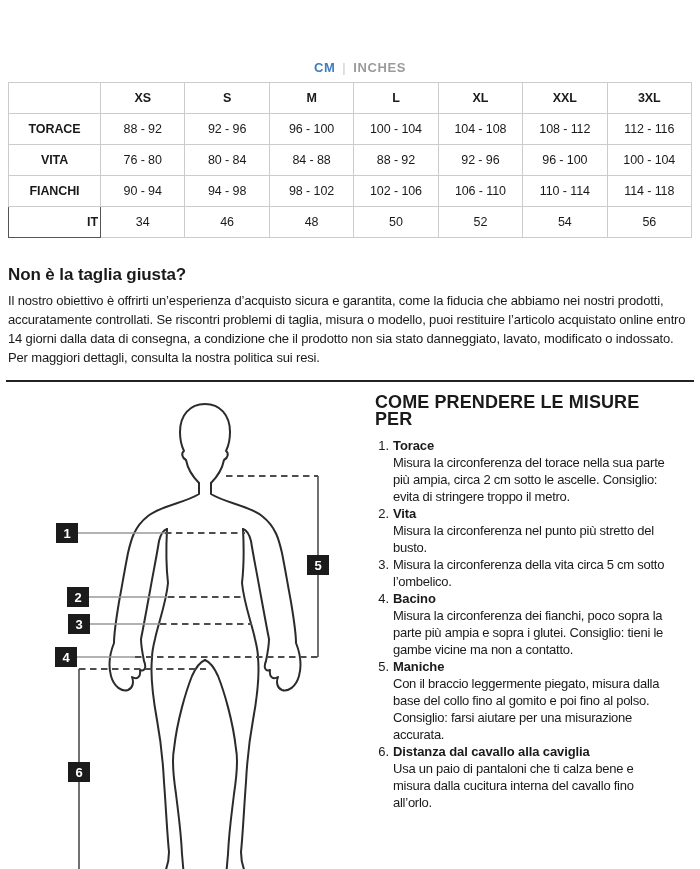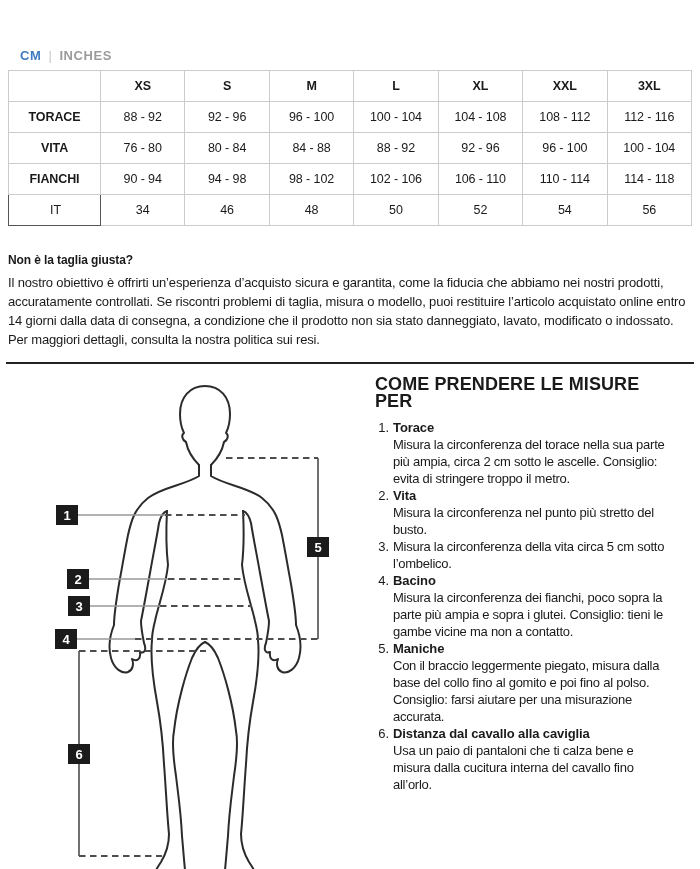--- a/index.html
+++ b/index.html
@@ -6,21 +6,21 @@
   html,body { background:#fff; }
   body {
     width:700px; height:869px; overflow:hidden;
     font-family:"Liberation Sans","DejaVu Sans",sans-serif;
     color:#1a1a1a;
   }
   .page { width:700px; height:869px; position:relative; background:#fff; }
 
   
   .unit-toggle {
-    padding-top:48px; 
+    padding-top:60px; text-align:center;
     font-size:13px; font-weight:bold; letter-spacing:.6px;margin-left:20px;
   }
   .unit-toggle .unit { cursor:pointer; }
   .unit-toggle .cm { color:#3F7CBF; }
   .unit-toggle .inches { color:#9B9B9B; }
   .unit-toggle .sep { color:#c8c8c8; font-weight:normal; margin:0 7px; }
 
   
   table.size-table {
     margin:7px 8px 0 8px; width:684px;
@@ -29,26 +29,26 @@
   }
   table.size-table col.label-col { width:92px; }
   table.size-table th, table.size-table td {
     border:1px solid #ccc; height:19px;
     text-align:center; vertical-align:middle;
     font-weight:normal; padding:8px 2px;
   }
   table.size-table thead th { font-weight:bold; }
   table.size-table tbody th.row-label { font-weight:bold; }
   table.size-table tbody th.it-cell {
-    border:1.5px solid #555; text-align:center; padding-left:4px; font-weight:normal;
+    border:1.5px solid #555; text-align:right; padding-left:4px; font-weight:bold;
   }
 
   
   .return-info { margin:27px 8px 0 8px; }
-  .return-info h3 { font-size:12px; font-weight:bold; letter-spacing:-.1px; }
+  .return-info h3 { font-size:17px; font-weight:bold; letter-spacing:-.1px; }
   .return-info p {
     margin-top:6px; font-size:13px; line-height:19px; letter-spacing:-.15px;
   }
 
   hr.divider {
     border:none; border-top:2px solid #222;
     margin:13px 6px 0 6px;
   }
 
   

